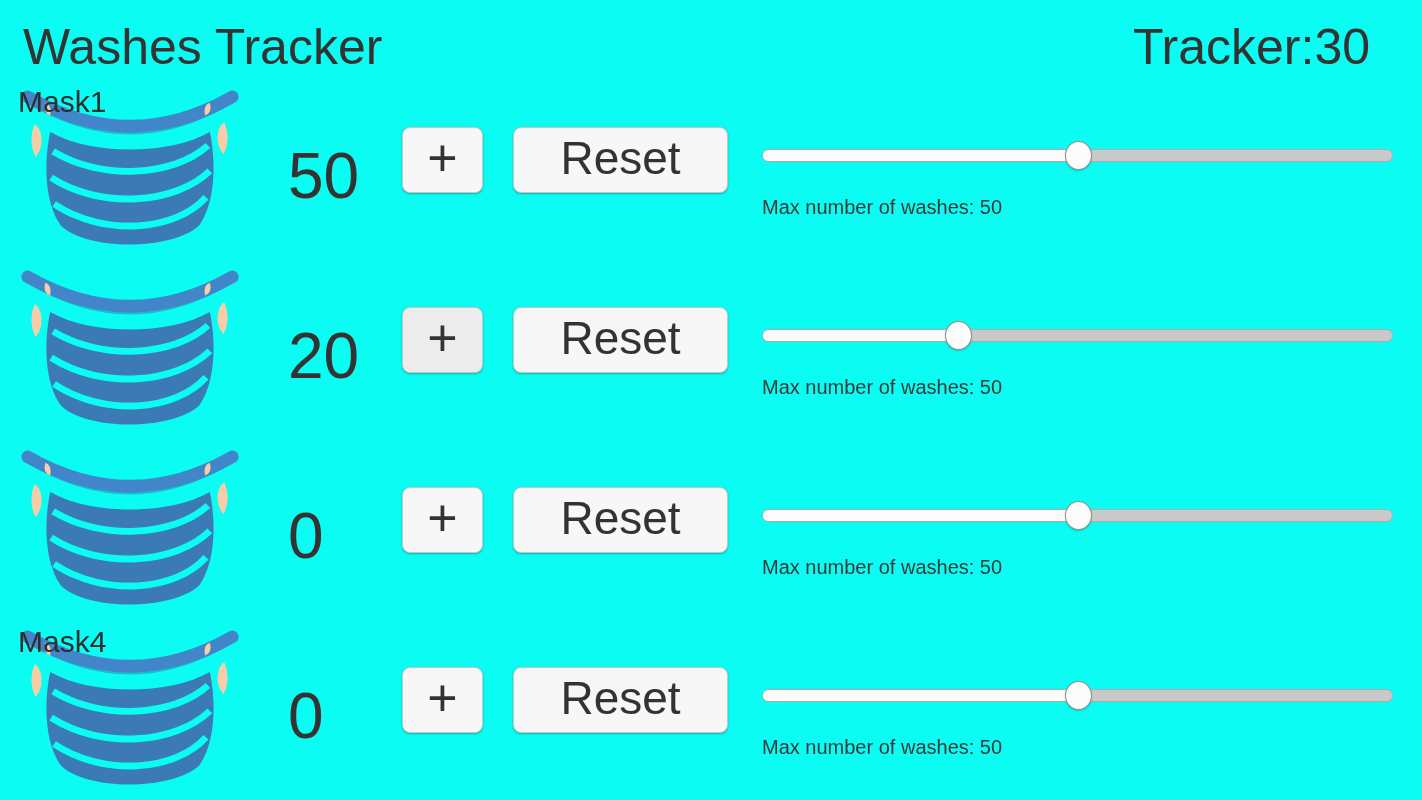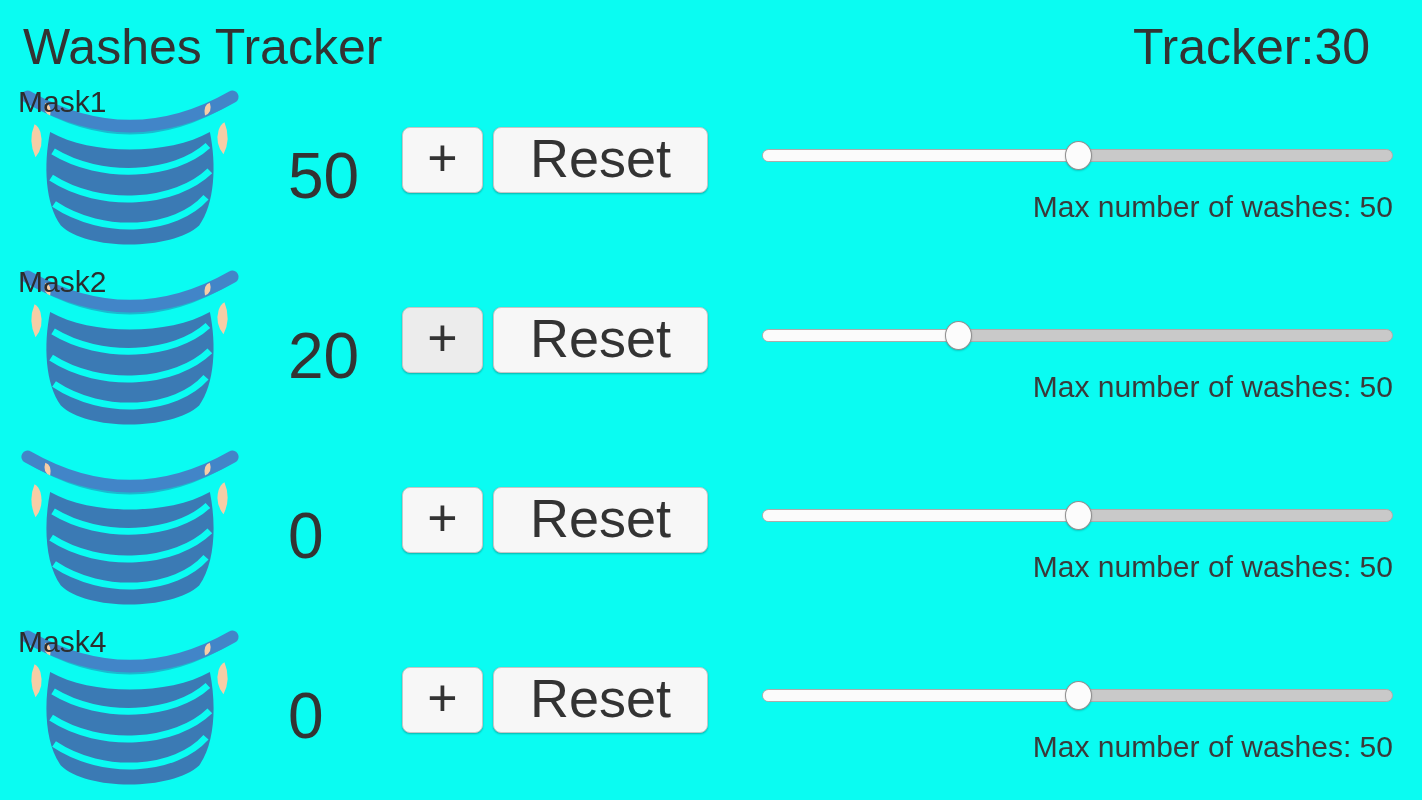--- a/index.html
+++ b/index.html
@@ -80,21 +80,21 @@
     box-shadow: 0 1px 2px rgba(0,0,0,0.28);
     font-family: "Liberation Sans", "DejaVu Sans", sans-serif;
     color: #333;
     display: flex;
     align-items: center;
     justify-content: center;
     cursor: pointer;
     padding: 0;
   }
   .btn.plus  { left: 402px; width: 81px;  font-size: 52px; padding-bottom: 4px; }
-  .btn.reset { left: 493px; width: 215px; font-size: 54px; padding-bottom: 4px; }
+  .btn.reset { left: 513px; width: 215px; font-size: 46px; padding-bottom: 4px; }
   .row:nth-child(2) .btn.plus { background: #ECECEC; }
 
   
   .slider-wrap {
     position: absolute;
     left: 762px; top: 0;
     width: 631px; height: 180px;
   }
   .track {
     position: absolute;
@@ -121,22 +121,22 @@
     background: #FCFCFC;
     border: 1.5px solid #8F8F8F;
     border-radius: 50%;
     box-shadow: 0 1px 2px rgba(0,0,0,0.2);
     cursor: grab;
   }
   .max-label {
     position: absolute;
     left: 0; right: 0; top: 127px;
     transform: translateY(-50%);
-    text-align: right;
-    font-size: 30px;
+    text-align: left;
+    font-size: 20px;
     color: #3a3a3a;
     white-space: nowrap;
   }
 </style>
 </head>
 <body>
 
 <div class="app">
 
   <div class="header">
@@ -181,21 +181,20 @@
           <path d="M10 14 Q115 74 220 14" fill="none" stroke="#4285C8" stroke-width="13" stroke-linecap="round"></path>
           <path d="M28 20 q7 2 5 13 q-8 -3 -5 -13 Z" fill="#F6CDA6"></path>
           <path d="M197 20 q-7 2 -5 13 q8 -3 5 -13 Z" fill="#F6CDA6"></path>
           <path d="M17 42 q-7 17 1 34 q9 -11 5 -26 q-2 -6 -6 -8 Z" fill="#F6CDA6"></path>
           <path d="M212 40 q7 17 -1 33 q-9 -11 -5 -25 q2 -6 6 -8 Z" fill="#F6CDA6"></path>
           <path d="M33 50 C75 74 155 74 197 50 C204 84 202 124 186 146 C158 172 70 172 44 146 C28 124 26 84 33 50 Z" fill="#3B7AB4"></path>
           <path d="M36 70 C85 100 160 96 195 64" stroke="#0AFCF2" stroke-width="7" fill="none"></path>
           <path d="M34 97 C85 130 162 124 197 90" stroke="#0AFCF2" stroke-width="7" fill="none"></path>
           <path d="M37 124 C88 158 162 152 193 117" stroke="#0AFCF2" stroke-width="7" fill="none"></path>
         </svg>
-        <div class="mask-label">Mask2</div>
       </div>
       <div class="count">20</div>
       <button class="btn plus">+</button>
       <button class="btn reset">Reset</button>
       <div class="slider-wrap">
         <div class="track">
             <div class="fill" style="width: 31%;"></div>
           </div>
         <div class="thumb" style="left: calc(31% - 13px);"></div>
         <div class="max-label">Max number of washes: 50</div>

